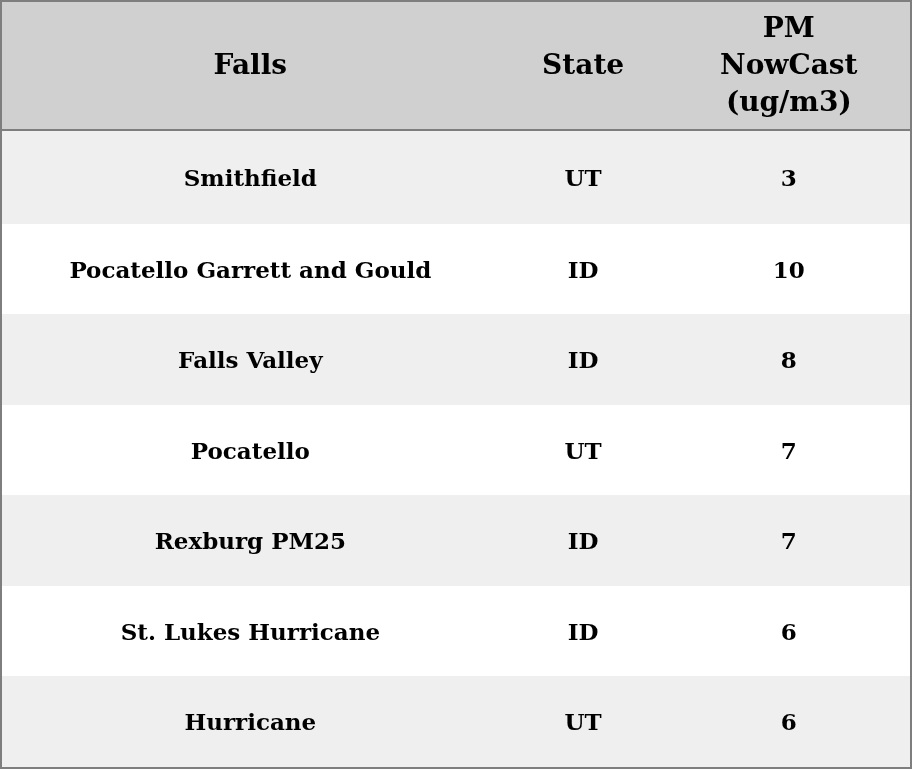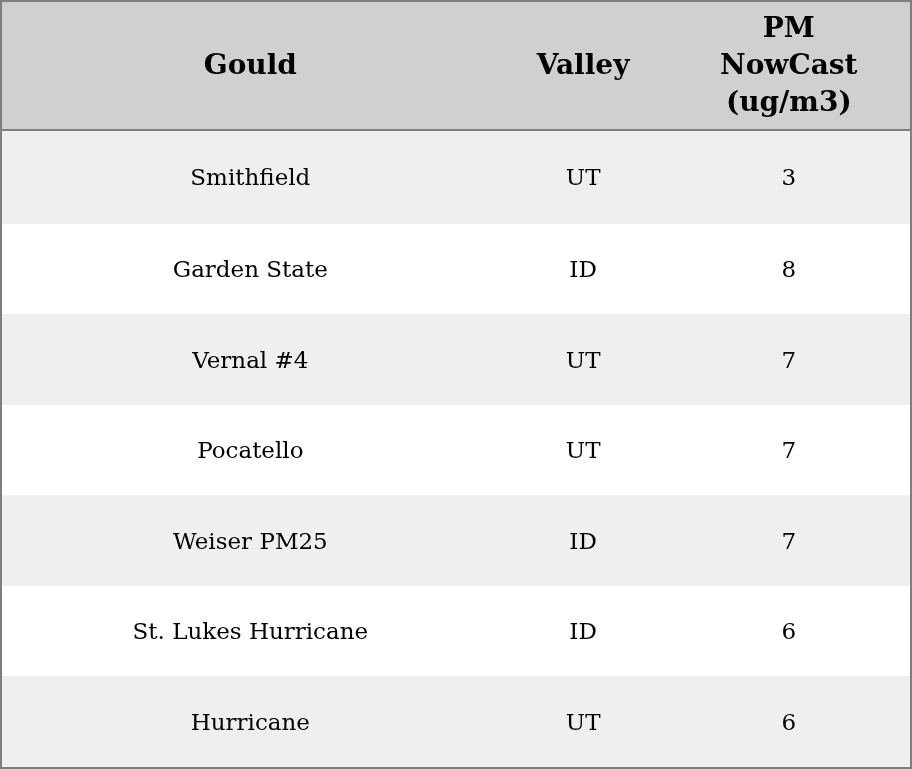--- a/index.html
+++ b/index.html
@@ -40,74 +40,74 @@
     padding: 0;
   }
   th .hdr-label {
     display: inline-block;
   }
   th .hdr-label.narrow {
     max-width: 150px;
   }
   tbody td {
     font-size: 23px;
-    font-weight: normal;
+    font-weight: bold;
     vertical-align: middle;
     padding: 0;
     margin-top: 27px;
   }
   tbody tr:nth-child(odd)  { background: #efefef; }
   tbody tr:nth-child(even) { background: #ffffff; }
 </style>
 </head>
 <body>
 
 <div class="table-frame">
   <table class="pm-table">
     <colgroup>
       <col class="c1">
       <col class="c2">
       <col class="c3">
     </colgroup>
     <thead>
       <tr>
         <th>
-          <span class="hdr-label">Gould</span>
+          <span class="hdr-label">Falls</span>
         </th>
         <th>
-          <span class="hdr-label">Valley</span>
+          <span class="hdr-label">State</span>
         </th>
         <th>
           <span class="hdr-label narrow">PM NowCast (ug/m3)</span>
         </th>
       </tr>
     </thead>
     <tbody>
         <tr>
           <td>Smithfield</td>
           <td>UT</td>
           <td>3</td>
         </tr>
         <tr>
-          <td>Garden State</td>
+          <td>Pocatello Garrett and Gould</td>
+          <td>ID</td>
+          <td>10</td>
+        </tr>
+        <tr>
+          <td>Falls Valley</td>
           <td>ID</td>
           <td>8</td>
-        </tr>
-        <tr>
-          <td>Vernal #4</td>
-          <td>UT</td>
-          <td>7</td>
         </tr>
         <tr>
           <td>Pocatello</td>
           <td>UT</td>
           <td>7</td>
         </tr>
         <tr>
-          <td>Weiser PM25</td>
+          <td>Rexburg PM25</td>
           <td>ID</td>
           <td>7</td>
         </tr>
         <tr>
           <td>St. Lukes Hurricane</td>
           <td>ID</td>
           <td>6</td>
         </tr>
         <tr>
           <td>Hurricane</td>

